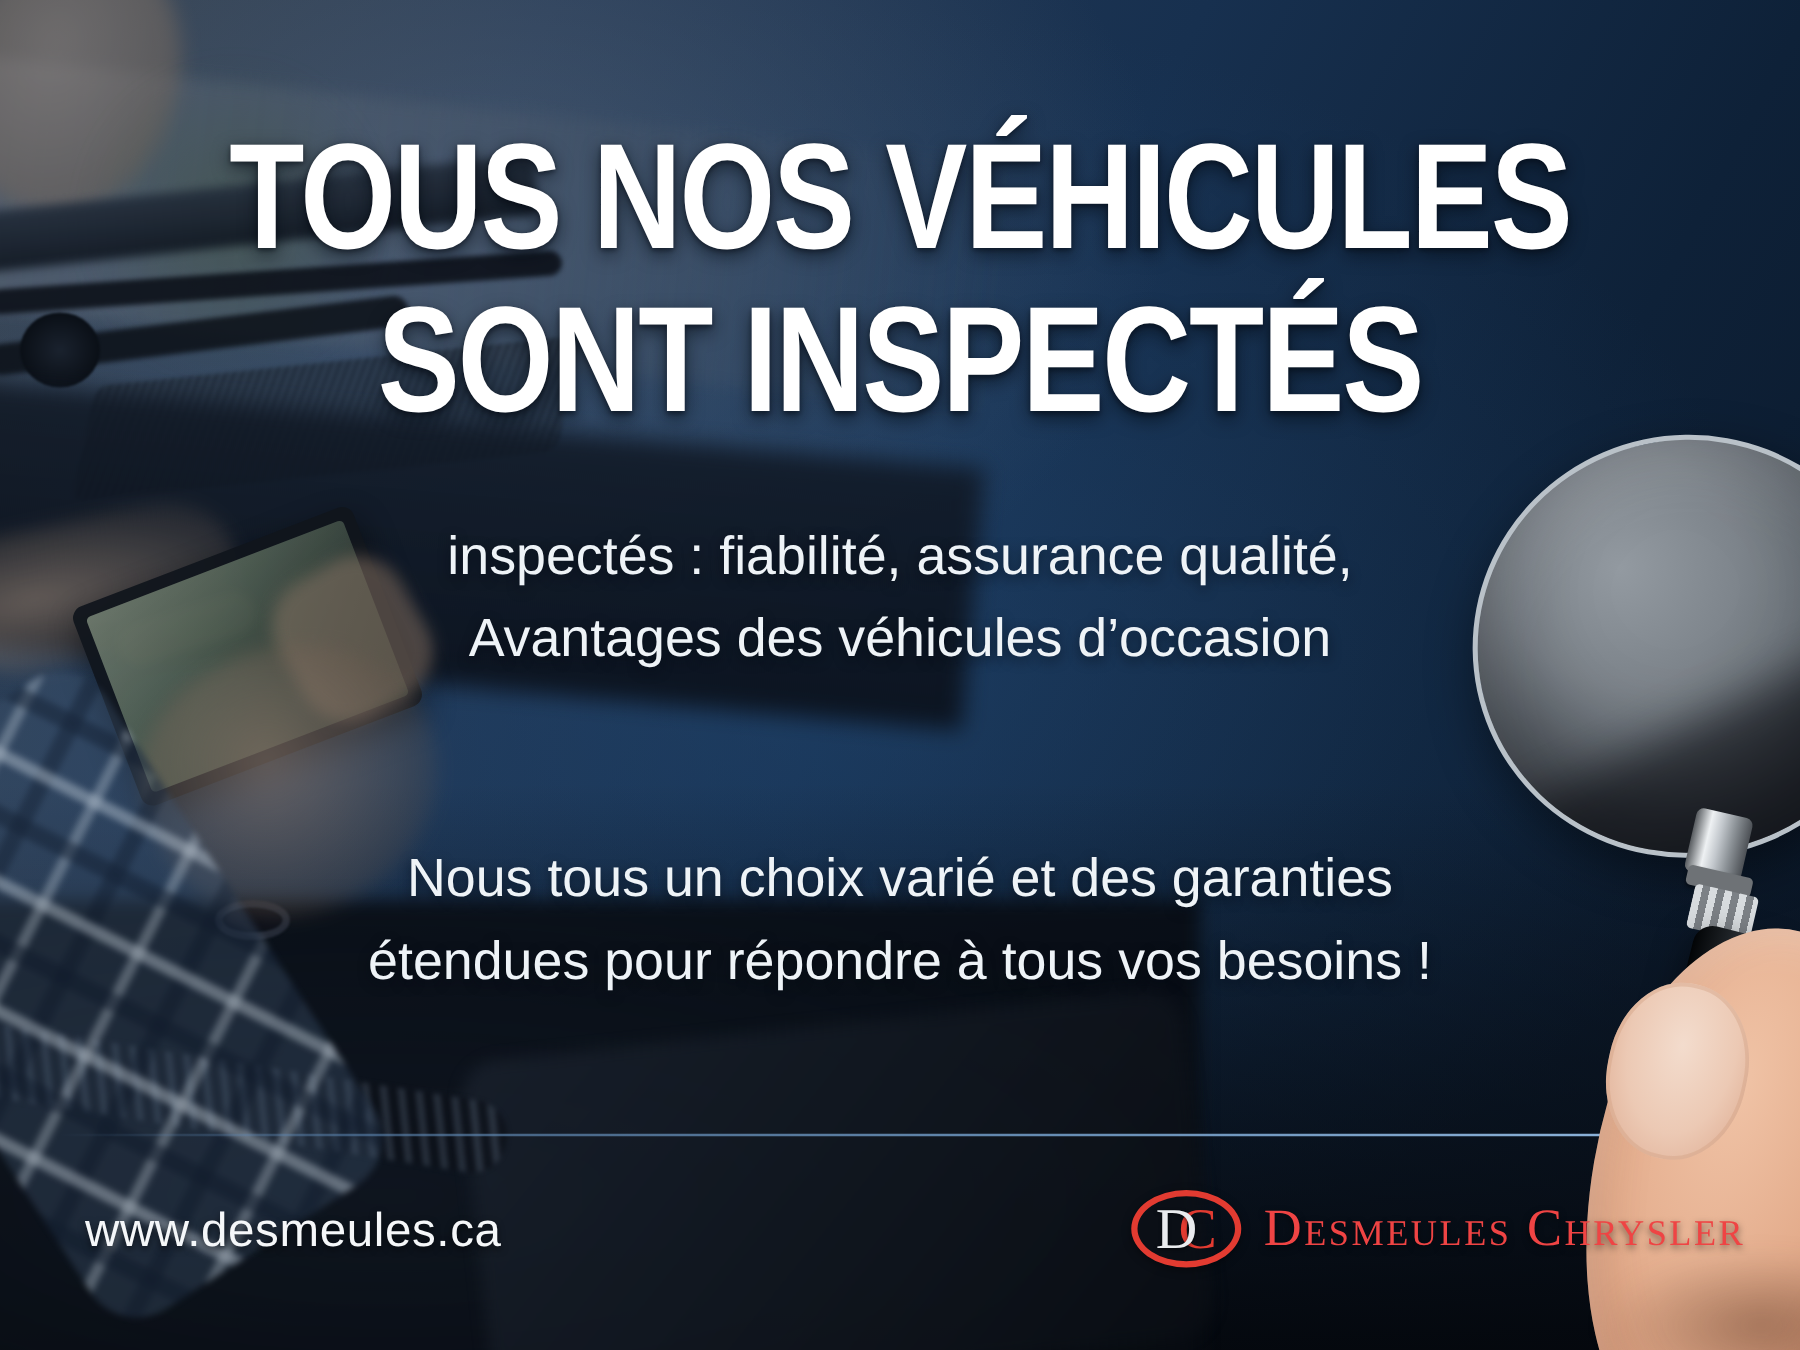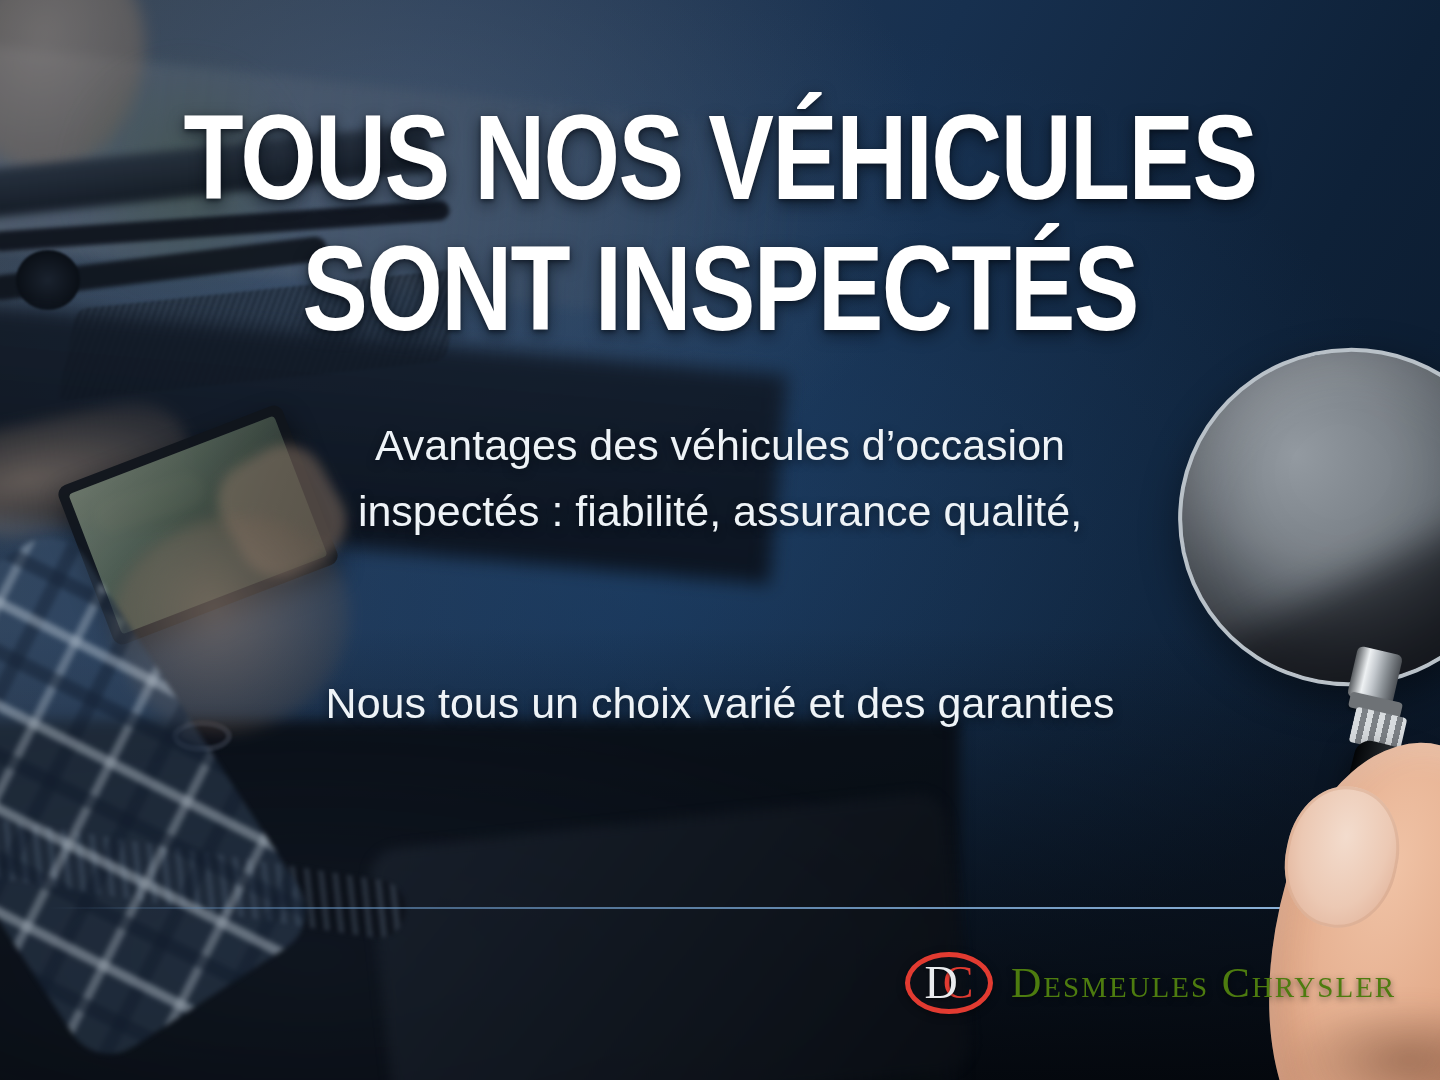--- a/index.html
+++ b/index.html
@@ -129,21 +129,21 @@
   .website { position:absolute; left:68px; top:964px; z-index:6; color:#f5f7f9; font-size:38px;
     letter-spacing:.5px; text-shadow:0 2px 6px rgba(0,0,0,.55); }
   .logo { position:absolute; left:905px; top:952px; z-index:6; display:flex; align-items:center; gap:18px; }
   .emblem { position:relative; width:88px; height:62px; border:5px solid var(--logo_red,#e23b31);
     border-radius:50%; display:flex; align-items:center; justify-content:center;
     font-family:"Liberation Serif", serif; box-shadow:0 2px 8px rgba(0,0,0,.4); }
   .emblem .mono-d { position:relative; z-index:2; color:#e9ebee; font-size:46px; line-height:1;
     margin-right:-15px; text-shadow:0 1px 3px rgba(0,0,0,.6); }
   .emblem .mono-c { position:relative; z-index:1; color:var(--logo_red,#d5372e); font-size:46px; line-height:1; }
   .dealer-name { font-family:"Liberation Serif", serif; font-variant:small-caps; font-size:42px;
-    letter-spacing:2px; color:#4d7c0f; text-shadow:0 2px 6px rgba(0,0,0,.55); white-space:nowrap; }
+    letter-spacing:2px; color:#ef4444; text-shadow:0 2px 6px rgba(0,0,0,.55); white-space:nowrap; }
 </style>
 </head>
 <body>
 
 <div class="canvas">
 
   <div class="bg-base"></div>
 
   <div class="photo-left">
     <div class="windshield"></div>
@@ -185,28 +185,30 @@
     <div class="thumbnail"></div>
     <div class="hand-shadow"></div>
   </div>
 
   <h1 class="headline">
     <span>TOUS NOS VÉHICULES</span>
     <span>SONT INSPECTÉS</span>
   </h1>
 
   <p class="para para-1">
+    <span>inspectés : fiabilité, assurance qualité,</span>
     <span>Avantages des véhicules d’occasion</span>
-    <span>inspectés : fiabilité, assurance qualité,</span>
   </p>
 
   <p class="para para-2">
     <span>Nous tous un choix varié et des garanties</span>
+    <span>étendues pour répondre à tous vos besoins !</span>
   </p>
 
+  <div class="website">www.desmeules.ca</div>
 
   <div class="logo">
     <div class="emblem">
       <span class="mono-d">D</span>
       <span class="mono-c">C</span>
     </div>
     <div class="dealer-name">Desmeules Chrysler</div>
   </div>
 
 </div>

